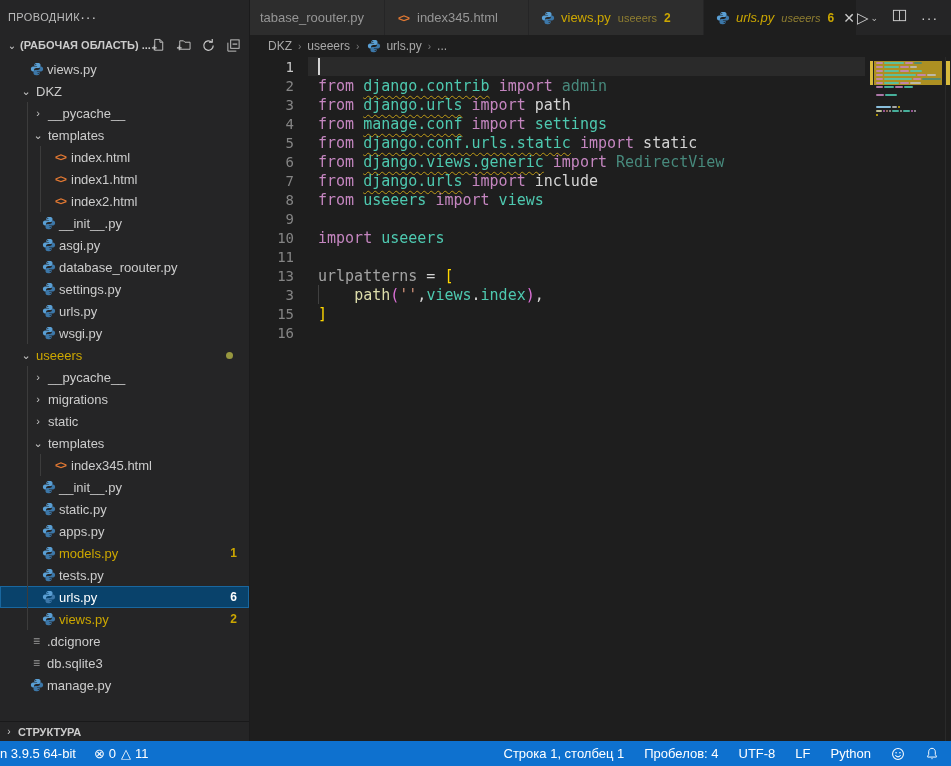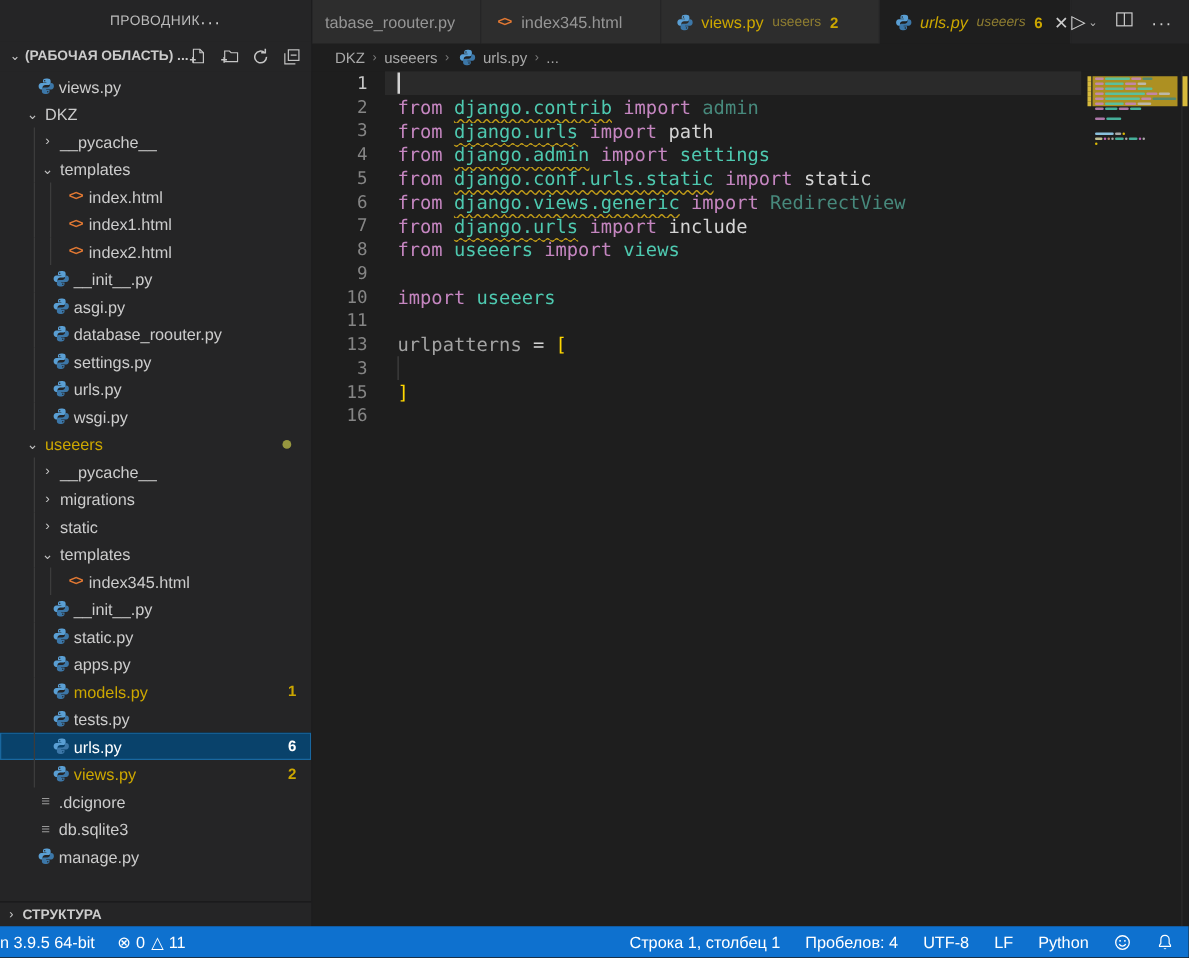--- a/index.html
+++ b/index.html
@@ -3,22 +3,22 @@
 <meta charset="utf-8">
 <style>
   * { margin:0; padding:0; box-sizing:border-box; }
   html,body { width:951px; height:766px; overflow:hidden; background:#1e1e1e;
               font-family:"Liberation Sans", sans-serif; }
   .app { position:relative; width:951px; height:766px; background:#1e1e1e; }
 
   
   .sidebar { position:absolute; left:0; top:0; width:250px; height:741px;
              background:#252526; color:#cccccc; border-right:1px solid #1b1b1c; }
-  .sb-title-row { height:33px; display:flex; align-items:center; justify-content:center;
-                  padding:0 14px 0 30px; }
+  .sb-title-row { height:33px; display:flex; align-items:center; justify-content:flex-start;
+                  padding:0 14px 0 8px; }
   .sb-title { font-size:11px; color:#bbbbbb; letter-spacing:.4px; }
   .sb-more { color:#cccccc; font-size:14px; letter-spacing:1px; cursor:pointer; }
   .sb-section { height:24px; display:flex; align-items:center; padding:0 8px 0 4px;
                 background:#252526; }
   .sb-section .chev { width:16px; text-align:center; font-size:10px; color:#cccccc; }
   .sb-section-label { font-size:11px; font-weight:bold; color:#cccccc; flex:1;
                       white-space:nowrap; overflow:hidden; }
   .sb-actions { display:flex; gap:10px; align-items:center; }
   .sb-actions svg { display:block; cursor:pointer; }
 
@@ -463,21 +463,21 @@
           <div class="code-line">
             <span class="ln">2</span>
             <span class="lc"><span class="tk-kw">from </span><span class="tk-mod wavy">django.contrib</span><span class="tk-pl"> </span><span class="tk-kw">import</span><span class="tk-dim"> admin</span></span>
           </div>
           <div class="code-line">
             <span class="ln">3</span>
             <span class="lc"><span class="tk-kw">from </span><span class="tk-mod wavy">django.urls</span><span class="tk-pl"> </span><span class="tk-kw">import</span><span class="tk-pl"> path</span></span>
           </div>
           <div class="code-line">
             <span class="ln">4</span>
-            <span class="lc"><span class="tk-kw">from </span><span class="tk-mod wavy">django.admin</span><span class="tk-pl"> </span><span class="tk-kw">import</span><span class="tk-mod"> settings</span></span>
+            <span class="lc"><span class="tk-kw">from </span><span class="tk-mod wavy">manage.conf</span><span class="tk-pl"> </span><span class="tk-kw">import</span><span class="tk-mod"> settings</span></span>
           </div>
           <div class="code-line">
             <span class="ln">5</span>
             <span class="lc"><span class="tk-kw">from </span><span class="tk-mod wavy">django.conf.urls.static</span><span class="tk-pl"> </span><span class="tk-kw">import</span><span class="tk-pl"> static</span></span>
           </div>
           <div class="code-line">
             <span class="ln">6</span>
             <span class="lc"><span class="tk-kw">from </span><span class="tk-mod wavy">django.views.generic</span><span class="tk-pl"> </span><span class="tk-kw">import</span><span class="tk-dim"> RedirectView</span></span>
           </div>
           <div class="code-line">
@@ -500,20 +500,21 @@
             <span class="ln">11</span>
             <span class="lc"></span>
           </div>
           <div class="code-line">
             <span class="ln">13</span>
             <span class="lc"><span class="tk-var">urlpatterns</span><span class="tk-pl"> = </span><span class="tk-br1">[</span></span>
           </div>
           <div class="code-line">
             <div class="indent-guide"></div>
             <span class="ln">3</span>
+            <span class="lc"><span class="tk-pl">    </span><span class="tk-fn">path</span><span class="tk-br2">(</span><span class="tk-str">''</span><span class="tk-pl">,</span><span class="tk-mod">views</span><span class="tk-pl">.</span><span class="tk-mod">index</span><span class="tk-br2">)</span><span class="tk-pl">,</span></span>
           </div>
           <div class="code-line">
             <span class="ln">15</span>
             <span class="lc"><span class="tk-br1">]</span></span>
           </div>
           <div class="code-line">
             <span class="ln">16</span>
             <span class="lc"></span>
           </div>
         </div>

